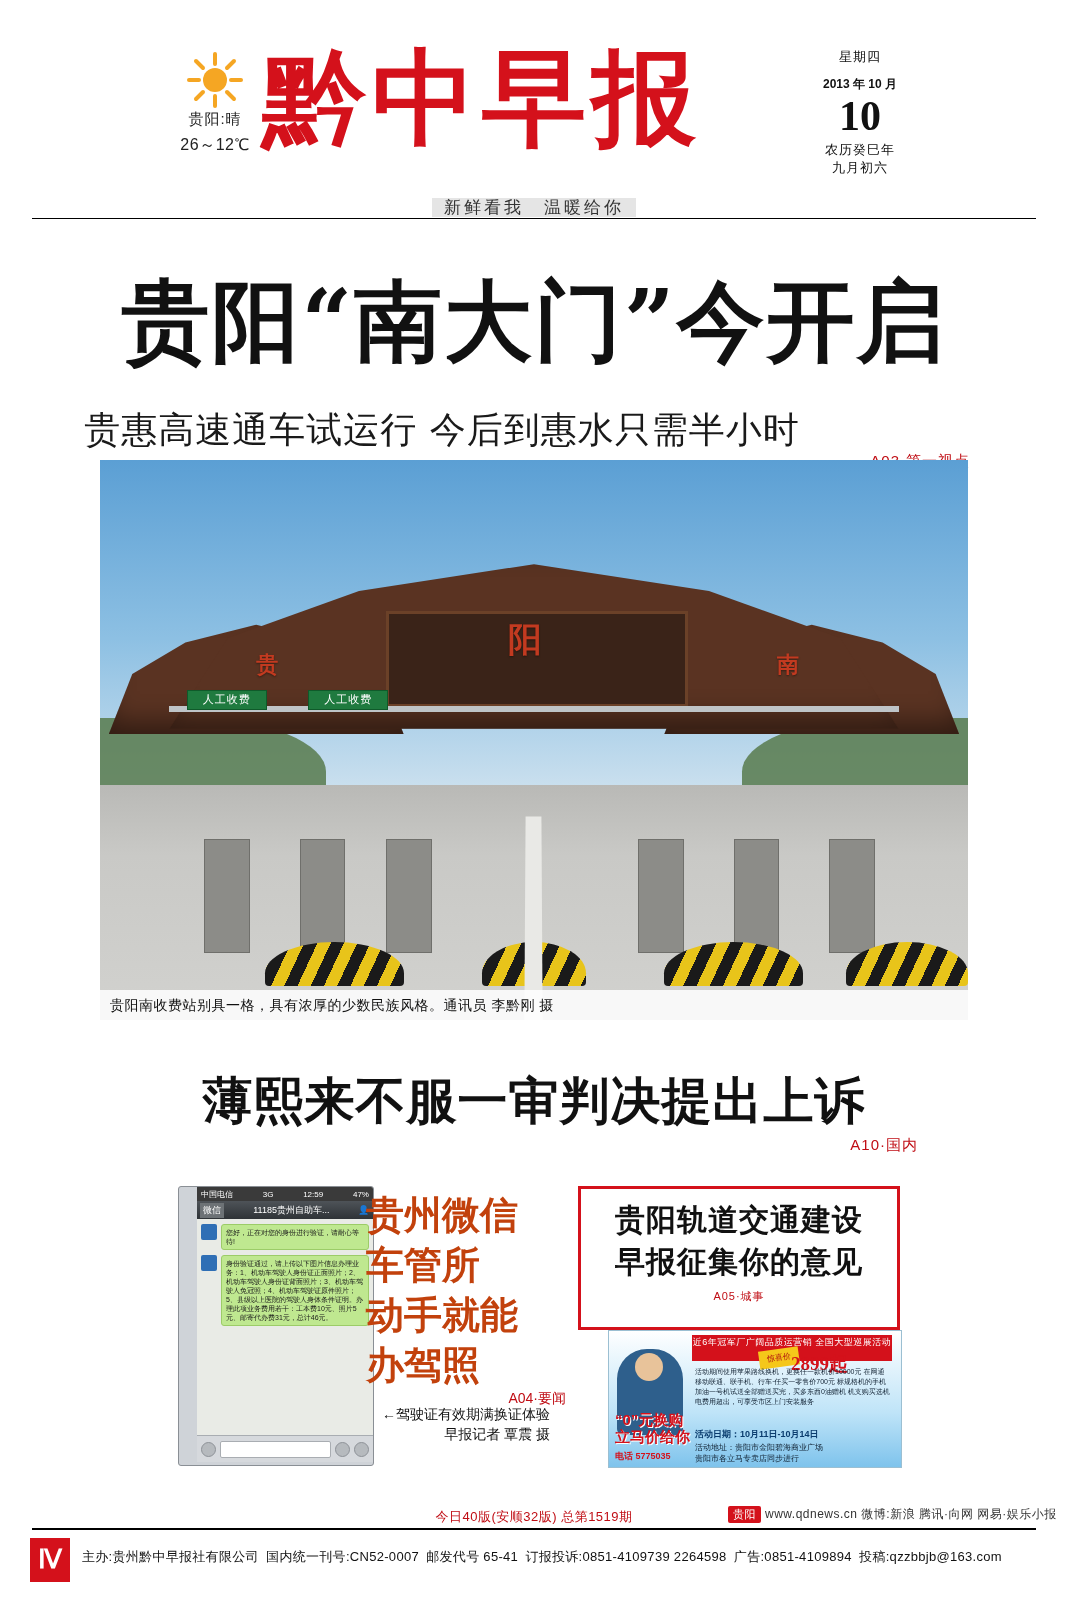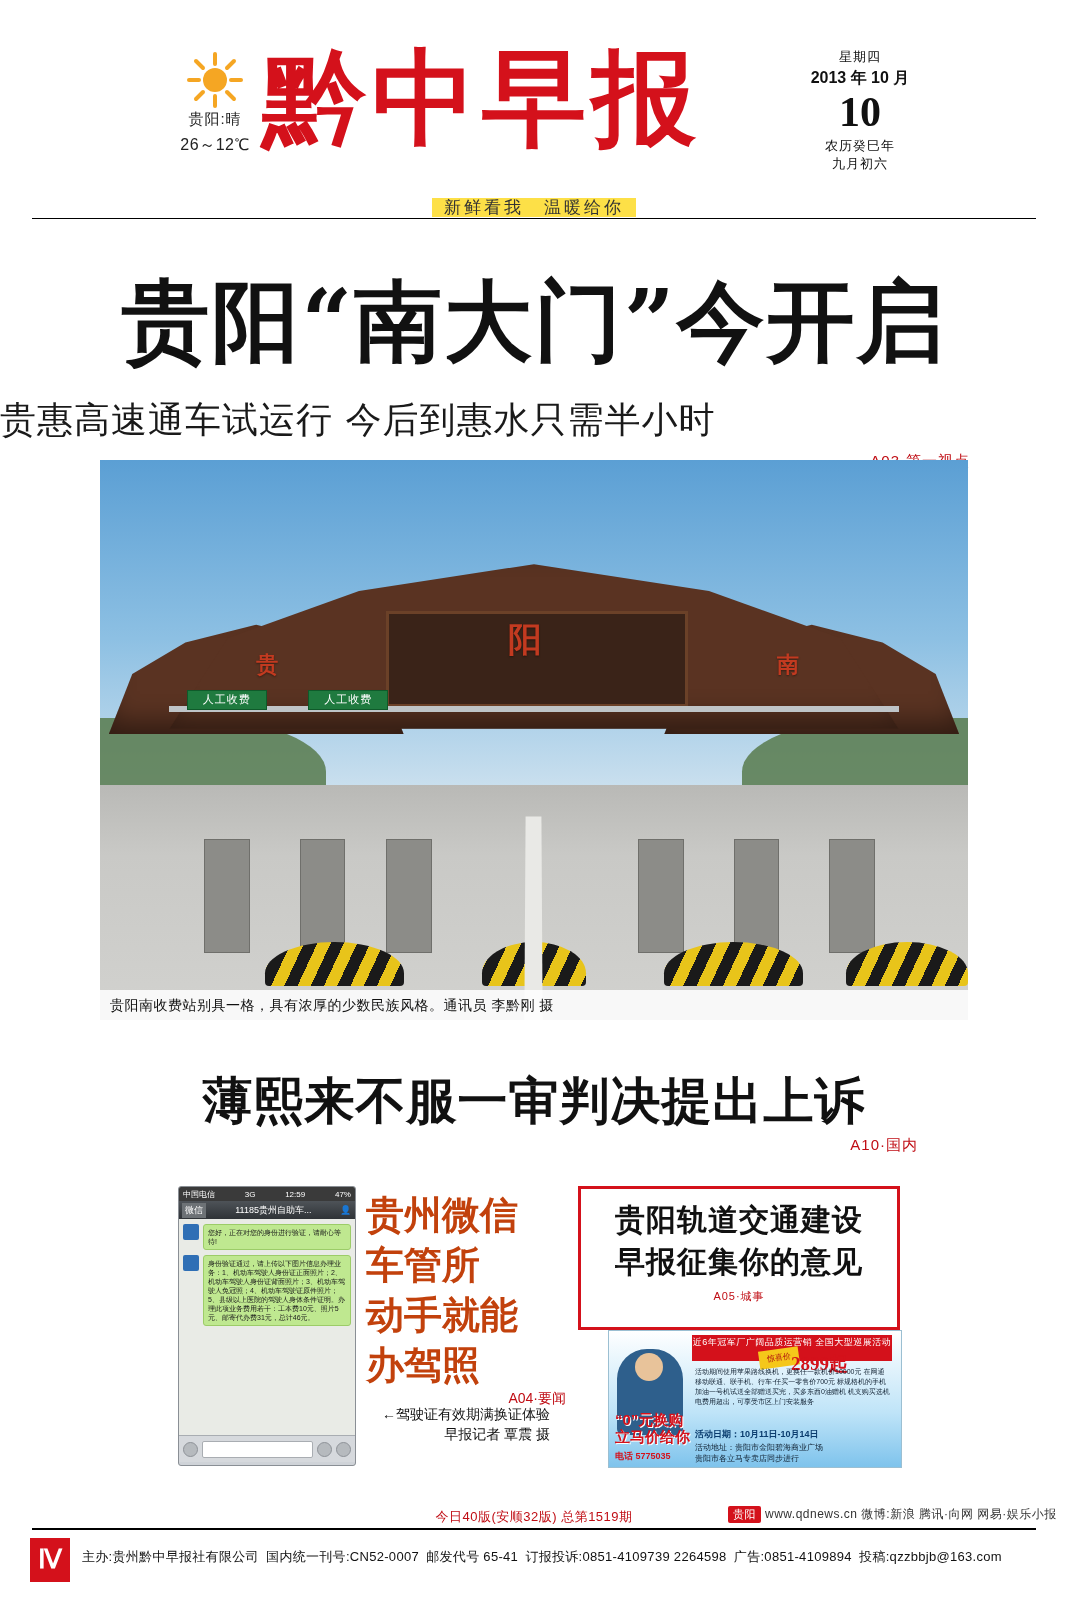--- a/index.html
+++ b/index.html
@@ -68,21 +68,21 @@
   }
   .datebox {
     position: absolute;
     left: 790px;
     top: 48px;
     width: 140px;
     text-align: center;
     color: #111;
   }
   .dayofweek { font-size: 13px; letter-spacing: 1px; }
-  .ymd { font-size: 16px; font-weight: bold; margin-top: 2px; letter-spacing: 0px;}
+  .ymd { font-size: 12px; font-weight: bold; margin-top: 10px; letter-spacing: 0px;}
   .bigday {
     font-size: 42px;
     font-weight: bold;
     line-height: 42px;
     margin: 2px 0 4px 0;
     font-family: "Liberation Serif", serif;
   }
   .lunar { font-size: 13px; line-height: 18px; letter-spacing: 1px;}
 
   .rule-top {
@@ -104,40 +104,40 @@
     left: 0; top: 196px;
     width: 1068px;
     height: 22px;
     text-align: center;
     font-size: 17px;
     color: #333;
     line-height: 24px;
     letter-spacing: 3px;
     background: #fff;
   }
-  .slogan span { background: #fde047; padding: 0 12px; margin-top: 28px; }
+  .slogan span { background: #e5e5e5; padding: 0 12px; margin-top: 28px; }
 
   
   .lead-head {
     position: absolute;
     left: 0; top: 272px;
     width: 1068px;
     text-align: center;
     font-family: "DejaVu Serif", "Liberation Serif", serif;
     font-weight: bold;
     font-size: 88px;
     line-height: 98px;
     letter-spacing: 2px;
     color: #111;
   }
   .lead-sub {
     position: absolute;
-    left: 0; top: 396px;
+    left: 0; top: 406px;
     width: 884px;
-    text-align: left;
+    text-align: center;
     font-size: 36px;
     letter-spacing: 1px;
     color: #1a1a1a;
     font-family: "DejaVu Sans", "Liberation Sans", sans-serif;
   }
   .lead-ref {
     position: absolute;
     right: 98px;
     top: 452px;
     font-size: 15px;
@@ -284,20 +284,21 @@
   .phone {
     position: absolute;
     left: 178px;
     top: 1186px;
     width: 176px;
     height: 278px;
     background: #cfd3d8;
     border: 1px solid #8a8f95;
     border-radius: 3px;
     overflow: hidden;
+    padding-left: 18px;
   }
   .phone-status {
     height: 14px;
     background: #3a3a3a;
     color: #fff;
     font-size: 8px;
     display: flex;
     align-items: center;
     justify-content: space-between;
     padding: 0 4px;

